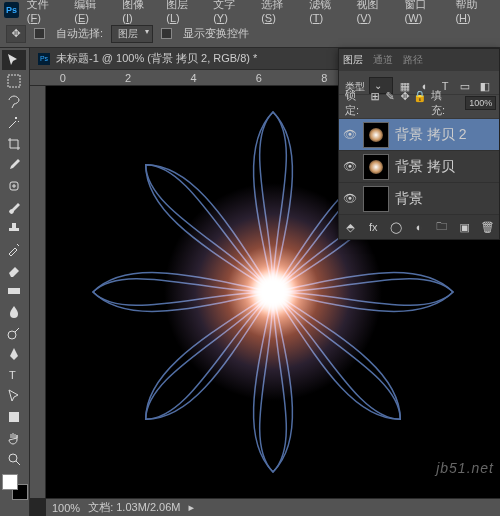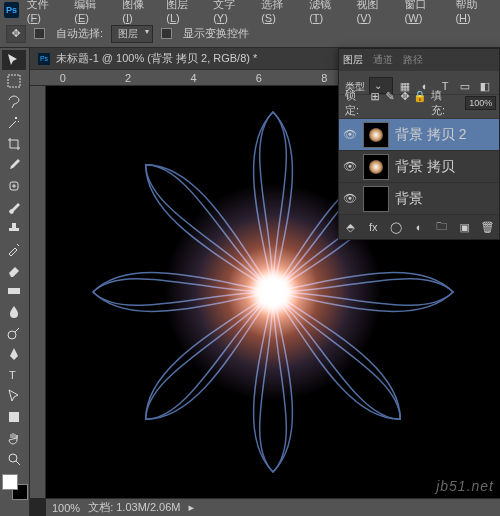--- a/index.html
+++ b/index.html
@@ -44,21 +44,21 @@
 .fill-ctrl{display:flex;align-items:center;gap:20px}
 .fill-val{background:#333;border:1px solid #222;padding:1px 3px;font-size:9px}
 .layer-list{background:#3a3a3a}
 .layer{height:32px;display:flex;align-items:center;padding:0 4px;gap:6px;border-bottom:1px solid #303030}
 .layer.selected{background:#5a7aa8}
 .eye{width:14px;height:14px;display:flex;align-items:center;justify-content:center;cursor:pointer}
 .thumb{width:26px;height:26px;background:#000;border:1px solid #666;position:relative}
 .thumb.flare-thumb::after{content:"";position:absolute;top:50%;left:50%;width:14px;height:14px;transform:translate(-50%,-50%);background:radial-gradient(circle,#fff,#c96,transparent);border-radius:50%}
 .layer-name{font-size:14px}
 .panel-footer{height:24px;background:#383838;display:flex;align-items:center;justify-content:flex-end;padding:0 4px;gap:8px}
-.watermark{position:absolute;bottom:22px;right:6px;font-size:14px;color:#666;font-style:italic;letter-spacing:1px}
+.watermark{position:absolute;bottom:40px;right:6px;font-size:14px;color:#666;font-style:italic;letter-spacing:1px}
 </style>
 </head>
 <body>
 
 <div class="menubar">
   <div class="ps-icon">Ps</div>
   <div class="menu-item"><span>文件</span>(<span class="hotkey">F</span>)</div>
   <div class="menu-item"><span>编辑</span>(<span class="hotkey">E</span>)</div>
   <div class="menu-item"><span>图像</span>(<span class="hotkey">I</span>)</div>
   <div class="menu-item"><span>图层</span>(<span class="hotkey">L</span>)</div>

